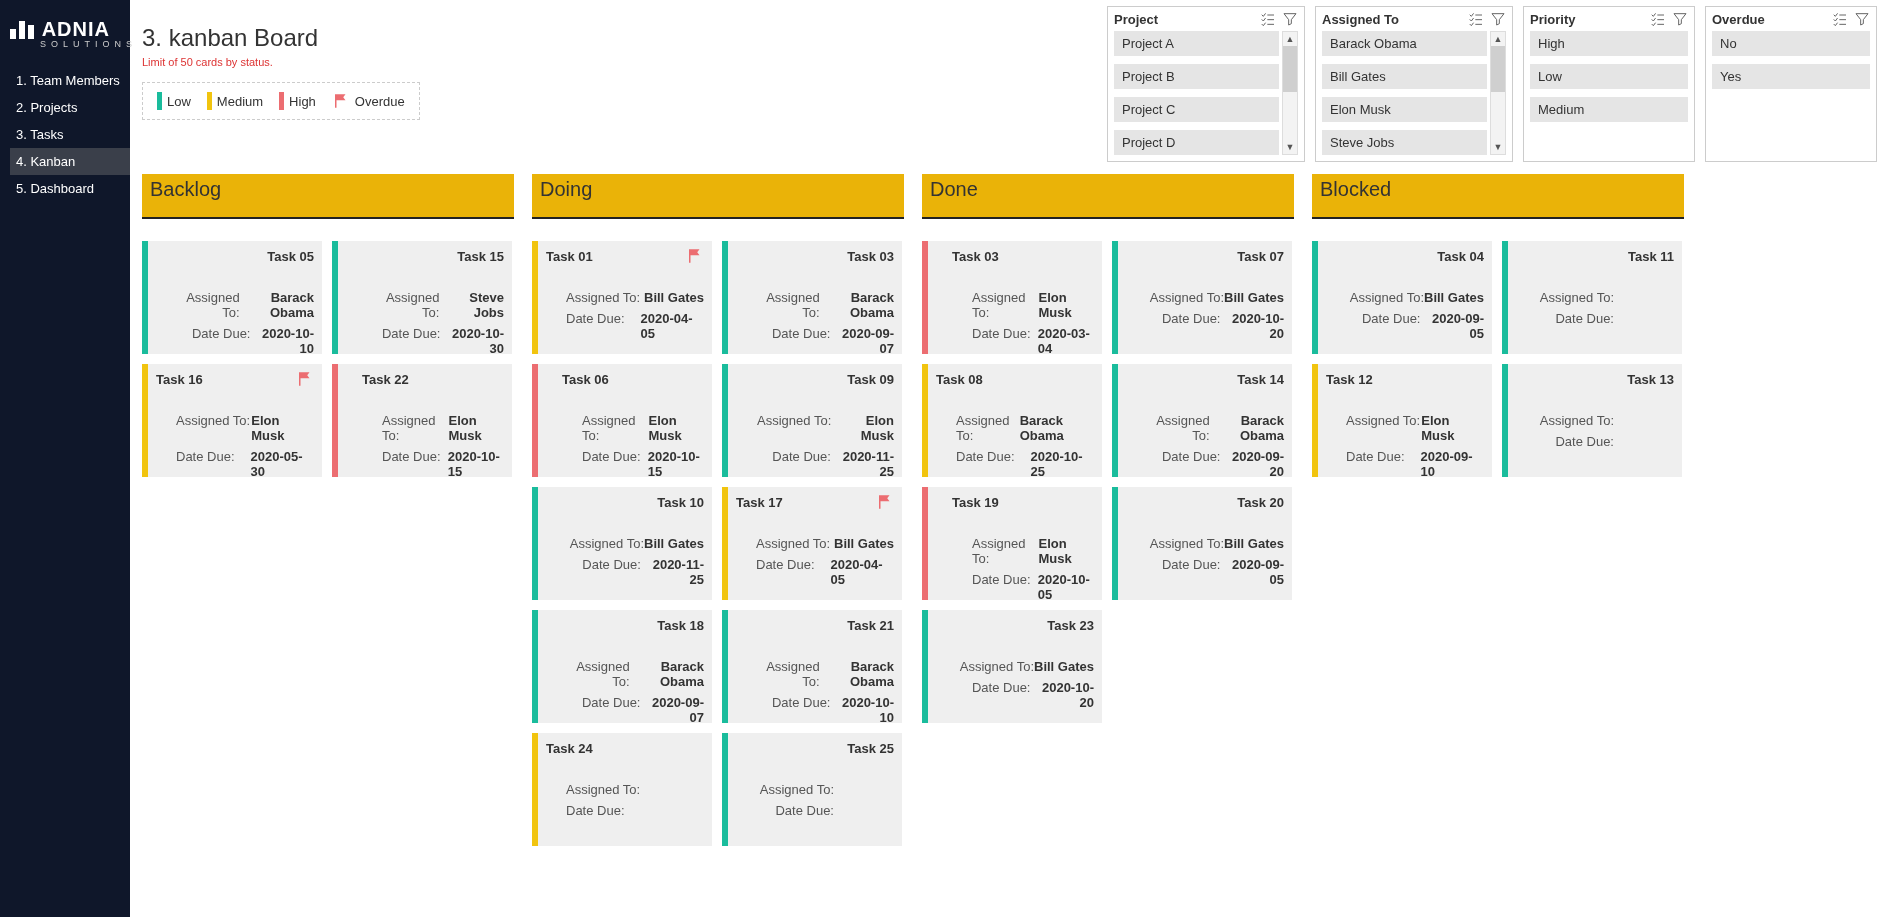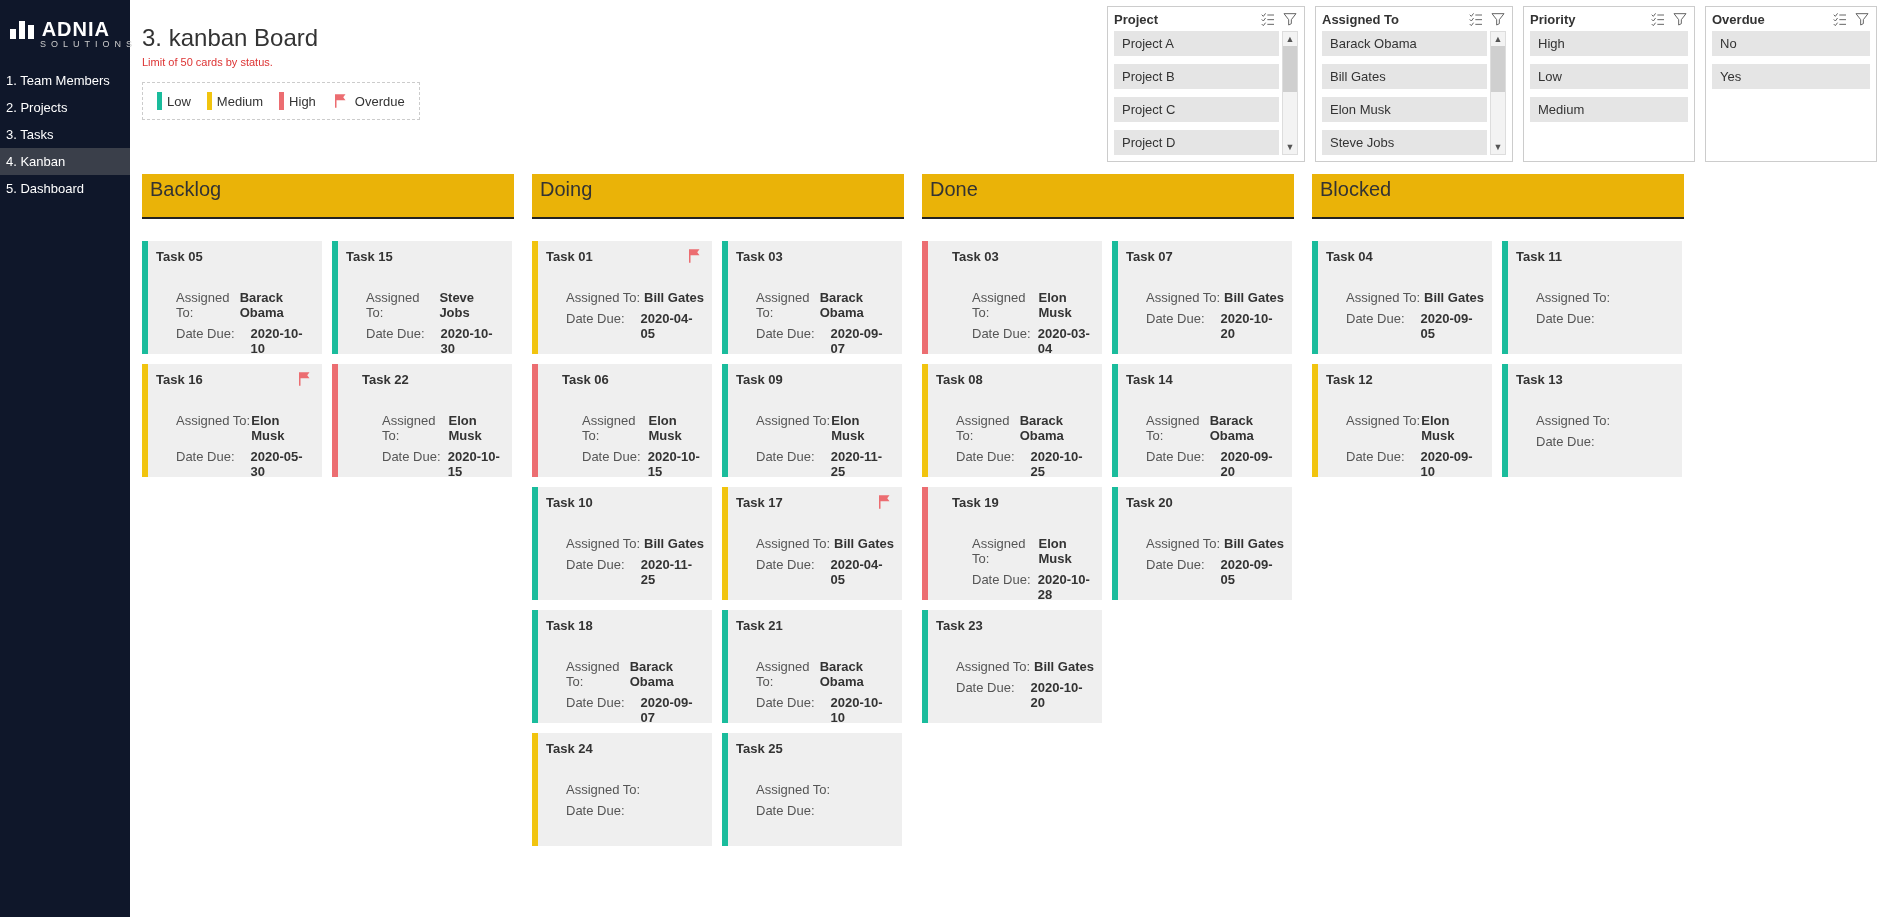--- a/index.html
+++ b/index.html
@@ -24,20 +24,21 @@
   padding: 8px 10px 18px 10px;
 }
 .logo-bars { display: inline-flex; gap: 3px; align-items: flex-end; vertical-align: middle; }
 .logo-bars span { display:inline-block; width:6px; background:#fff; }
 .logo-text { display:inline-block; vertical-align:middle; margin-left:4px; font-weight:700; font-size:20px; letter-spacing:1px; }
 .logo-sub { font-size:9px; letter-spacing:5px; color:#ccc; margin-left:30px; margin-top:-2px;}
 .nav-item {
   padding: 6px 6px;
   font-size: 13px;
   cursor: pointer;
+  margin-left: 10px;
 }
 .nav-item.active { background: #3a3f4a; }
 .main {
   flex: 1;
   overflow: hidden;
   position: relative;
 }
 .header-row {
   display: flex;
   align-items: flex-start;
@@ -123,21 +124,21 @@
 .card {
   width: 180px;
   height: 113px;
   background:#efefef;
   border-left: 6px solid #888;
   padding: 8px 8px 6px 8px;
   position: relative;
   font-size: 13px;
   color:#333;
 }
-.card.low { border-left-color:#1abc9c; }
+.card.low { border-left-color:#1abc9c;text-align:right; }
 .card.med { border-left-color:#f1c40f; }
 .card.high { border-left-color:#ec6d71;padding-left:24px; }
 .card-title { font-weight:700; margin-bottom: 26px; }
 .card-row { display:flex; margin-bottom:6px; font-size:13px;margin-left:20px;}
 .card-row .lab { color:#555; width:78px; }
 .card-row .val { font-weight:700; }
 .card .flag { position:absolute; top:6px; right:8px; }
 </style>
 </head>
 <body>
@@ -530,21 +531,21 @@
           </div>
           <div class="card high">
       <div class="card-title">Task 19</div>
 
       <div class="card-row">
         <span class="lab">Assigned To:</span>
         <span class="val">Elon Musk</span>
       </div>
       <div class="card-row">
         <span class="lab">Date Due:</span>
-        <span class="val">2020-10-28</span>
+        <span class="val">2020-10-05</span>
       </div>
           </div>
           <div class="card low">
       <div class="card-title">Task 20</div>
 
       <div class="card-row">
         <span class="lab">Assigned To:</span>
         <span class="val">Bill Gates</span>
       </div>
       <div class="card-row">

